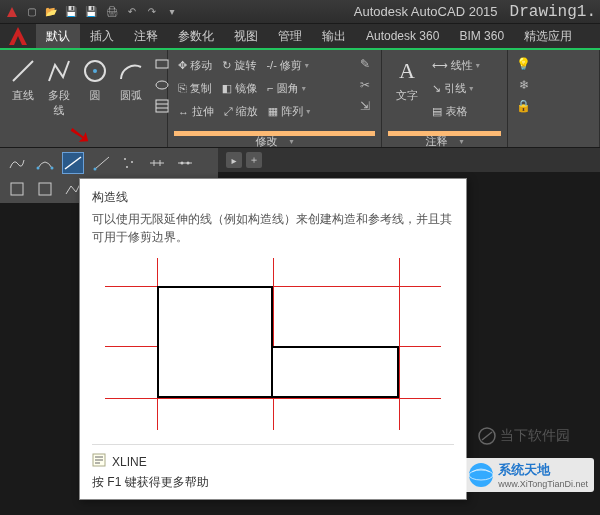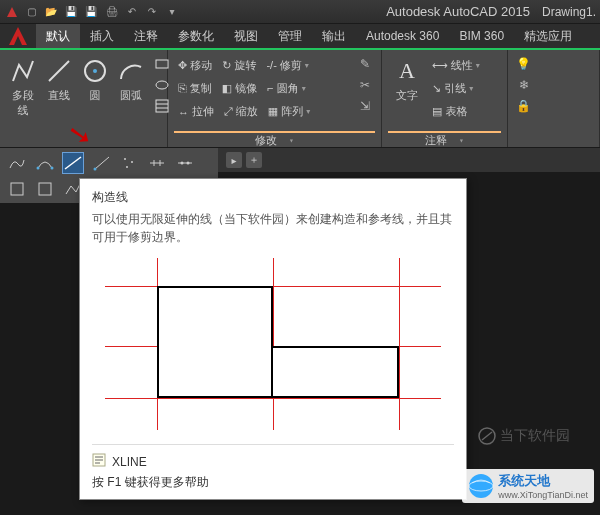--- a/index.html
+++ b/index.html
@@ -2,34 +2,34 @@
 <html><head>
 <meta charset="utf-8">
 <style>
   * { box-sizing: border-box; margin: 0; padding: 0; }
   body { width: 600px; height: 515px; background: #0d0d0d; font-family: "Microsoft YaHei", SimSun, Arial, sans-serif; font-size: 12px; color: #ccc; overflow: hidden; position: relative; }
   
   
   .titlebar { height: 24px; background: linear-gradient(#3a3a3a, #2d2d2d); display: flex; align-items: center; padding: 0 4px; gap: 4px; border-bottom: 1px solid #1a1a1a; }
   .qat-icon { width: 16px; height: 16px; display: flex; align-items: center; justify-content: center; color: #aaa; font-size: 10px; }
   .titlebar .app-title { margin-left: auto; margin-right: 8px; color: #ccc; font-size: 13px; }
-  .titlebar .doc { color: #ccc; font-size: 12px; }
+  .titlebar .doc { color: #ccc; font-size: 16px; font-family: Liberation Mono, monospace; }
   
   
   .menubar { height: 26px; background: #2d2d2d; display: flex; align-items: stretch; border-bottom: 2px solid #22c55e; }
   .app-logo { width: 36px; display: flex; align-items: center; justify-content: center; }
   .app-logo svg { width: 24px; height: 22px; }
   .tab { padding: 0 10px; display: flex; align-items: center; color: #ccc; cursor: pointer; font-size: 12px; white-space: nowrap; }
   .tab.active { background: #4a4a4a; color: #fff; }
   
   
   .ribbon { height: 98px; background: #4a4a4a; display: flex; border-bottom: 1px solid #1a1a1a; }
   .panel { border-right: 1px solid #2d2d2d; padding: 4px 6px 0 6px; display: flex; flex-direction: column; }
   .panel-body { flex: 1; display: flex; gap: 2px; }
-  .panel-title { height: 16px; text-align: center; color: #ccc; font-size: 11px; border-top: 2px solid #fdba74; display: flex; align-items: center; justify-content: center; gap: 12px; font-family: Liberation Mono, monospace; }
+  .panel-title { height: 16px; text-align: center; color: #ccc; font-size: 11px; border-top: 5px solid #fdba74; display: flex; align-items: center; justify-content: center; gap: 12px; }
   .bigbtn { width: 38px; display: flex; flex-direction: column; align-items: center; gap: 2px; padding: 2px; cursor: pointer; }
   .bigbtn .ico { width: 30px; height: 30px; display: flex; align-items: center; justify-content: center; }
   .bigbtn .lbl { font-size: 11px; color: #ccc; text-align: center; }
   .smallrow { display: flex; align-items: center; gap: 2px; height: 22px; }
   .smallbtn { width: 20px; height: 20px; display: flex; align-items: center; justify-content: center; cursor: pointer; color: #bbb; }
   .textbtn { display: flex; align-items: center; gap: 3px; height: 22px; padding: 0 4px; cursor: pointer; color: #ccc; font-size: 11px; }
   .col { display: flex; flex-direction: column; gap: 1px; }
   .dd { font-size: 8px; color: #999; }
   
   
@@ -56,21 +56,21 @@
   .tooltip .tt-desc { font-size: 12px; color: #555; line-height: 1.5; margin-bottom: 12px; }
   .tooltip .tt-figure { width: 336px; height: 172px; background: #fff; margin: 0 auto 14px auto; position: relative; }
   .tooltip .tt-cmd { font-size: 12px; color: #333; display: flex; align-items: center; gap: 6px; margin-bottom: 4px; padding-top: 8px; border-top: 1px solid #ddd; }
   .tooltip .tt-help { font-size: 12px; color: #333; }
   .redh { position: absolute; left: 0; right: 0; height: 1px; background: #d22; }
   .redv { position: absolute; top: 0; bottom: 0; width: 1px; background: #d22; }
   .blk { position: absolute; border: 2px solid #000; background: #fff; }
   
   
   .wm1 { position: absolute; right: 30px; bottom: 70px; color: #555; font-size: 14px; display: flex; align-items: flex-end; gap: 4px; z-index: 2; }
-  .wm2 { position: absolute; right: 6px; bottom: 12px; z-index: 11; display: flex; align-items: center; gap: 4px; background: rgba(255,255,255,0.9); padding: 3px 6px; border-radius: 3px; }
+  .wm2 { position: absolute; right: 6px; bottom: 23px; z-index: 11; display: flex; align-items: center; gap: 4px; background: rgba(255,255,255,0.9); padding: 3px 6px; border-radius: 3px; }
   .wm2 .cn { font-size: 13px; color: #2277cc; font-weight: bold; }
   .wm2 .en { font-size: 9px; color: #666; display: block; }
 </style>
 </head>
 <body>
 
 <div class="titlebar">
   <div class="qat-icon">
       <svg width="14" height="14">
         <path d="M2 12 L7 2 L12 12 Z" fill="#c33"></path>
@@ -106,32 +106,32 @@
   <div class="tab">精选应用</div>
 </div>
 
 <div class="ribbon">
 
   <div class="panel" style="width:168px">
     <div class="panel-body">
       <div class="bigbtn">
         <div class="ico">
             <svg width="28" height="28">
-              <polyline points="4,24 10,8 18,20 24,4" stroke="#ddd" stroke-width="2" fill="none"></polyline>
-            </svg>
-          </div>
-        <div class="lbl">多段线</div>
+              <line x1="4" y1="24" x2="24" y2="4" stroke="#ddd" stroke-width="2"></line>
+            </svg>
+          </div>
+        <div class="lbl">直线</div>
       </div>
       <div class="bigbtn">
         <div class="ico">
             <svg width="28" height="28">
-              <line x1="4" y1="24" x2="24" y2="4" stroke="#ddd" stroke-width="2"></line>
-            </svg>
-          </div>
-        <div class="lbl">直线</div>
+              <polyline points="4,24 10,8 18,20 24,4" stroke="#ddd" stroke-width="2" fill="none"></polyline>
+            </svg>
+          </div>
+        <div class="lbl">多段线</div>
       </div>
       <div class="bigbtn">
         <div class="ico">
             <svg width="28" height="28">
               <circle cx="14" cy="14" r="10" stroke="#ddd" stroke-width="2" fill="none"></circle>
               <circle cx="14" cy="14" r="2" fill="#5ad"></circle>
             </svg>
           </div>
         <div class="lbl">圆</div>
       </div>
@@ -354,21 +354,21 @@
 
 <div class="canvas-after-sub">
   <div class="hline" style="top:60px"></div>
 </div>
 <div class="canvas"></div>
 
 <div class="arrow">➘</div>
 
 <div class="tooltip">
   <div class="tt-title">构造线</div>
-  <div class="tt-desc">可以使用无限延伸的线（当下软件园）来创建构造和参考线，并且其可用于修剪边界。</div>
+  <div class="tt-desc">可以使用无限延伸的线（例如构造线）来创建构造和参考线，并且其可用于修剪边界。</div>
   <div class="tt-figure">
     <div class="redh" style="top:28px"></div>
     <div class="redh" style="top:88px"></div>
     <div class="redh" style="top:140px"></div>
     <div class="redv" style="left:52px"></div>
     <div class="redv" style="left:168px"></div>
     <div class="redv" style="left:294px"></div>
     <div class="blk" style="left:52px;top:28px;width:116px;height:112px"></div>
     <div class="blk" style="left:166px;top:88px;width:128px;height:52px"></div>
   </div>

